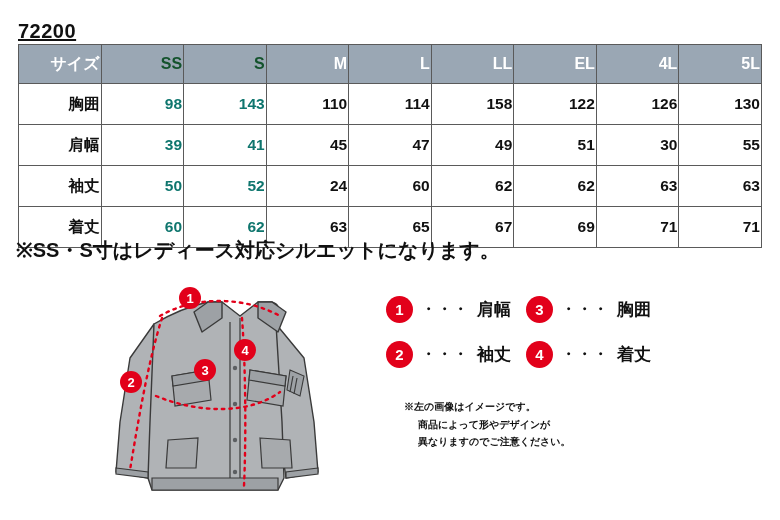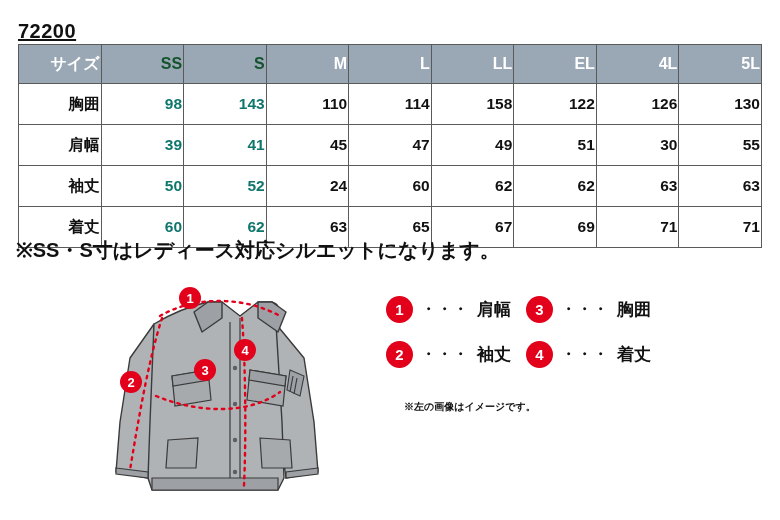--- a/index.html
+++ b/index.html
@@ -311,15 +311,17 @@
       <div class="legend-item">
         <span class="legend-num">4</span>
         <span class="legend-dots">・・・</span>
         <span class="legend-label">着丈</span>
       </div>
     </div>
   </div>
 
   <div class="disclaimer">
     <div>※左の画像はイメージです。</div>
+    <div class="indent">商品によって形やデザインが</div>
+    <div class="indent">異なりますのでご注意ください。</div>
   </div>
 
 </div>
 
 </body></html>

